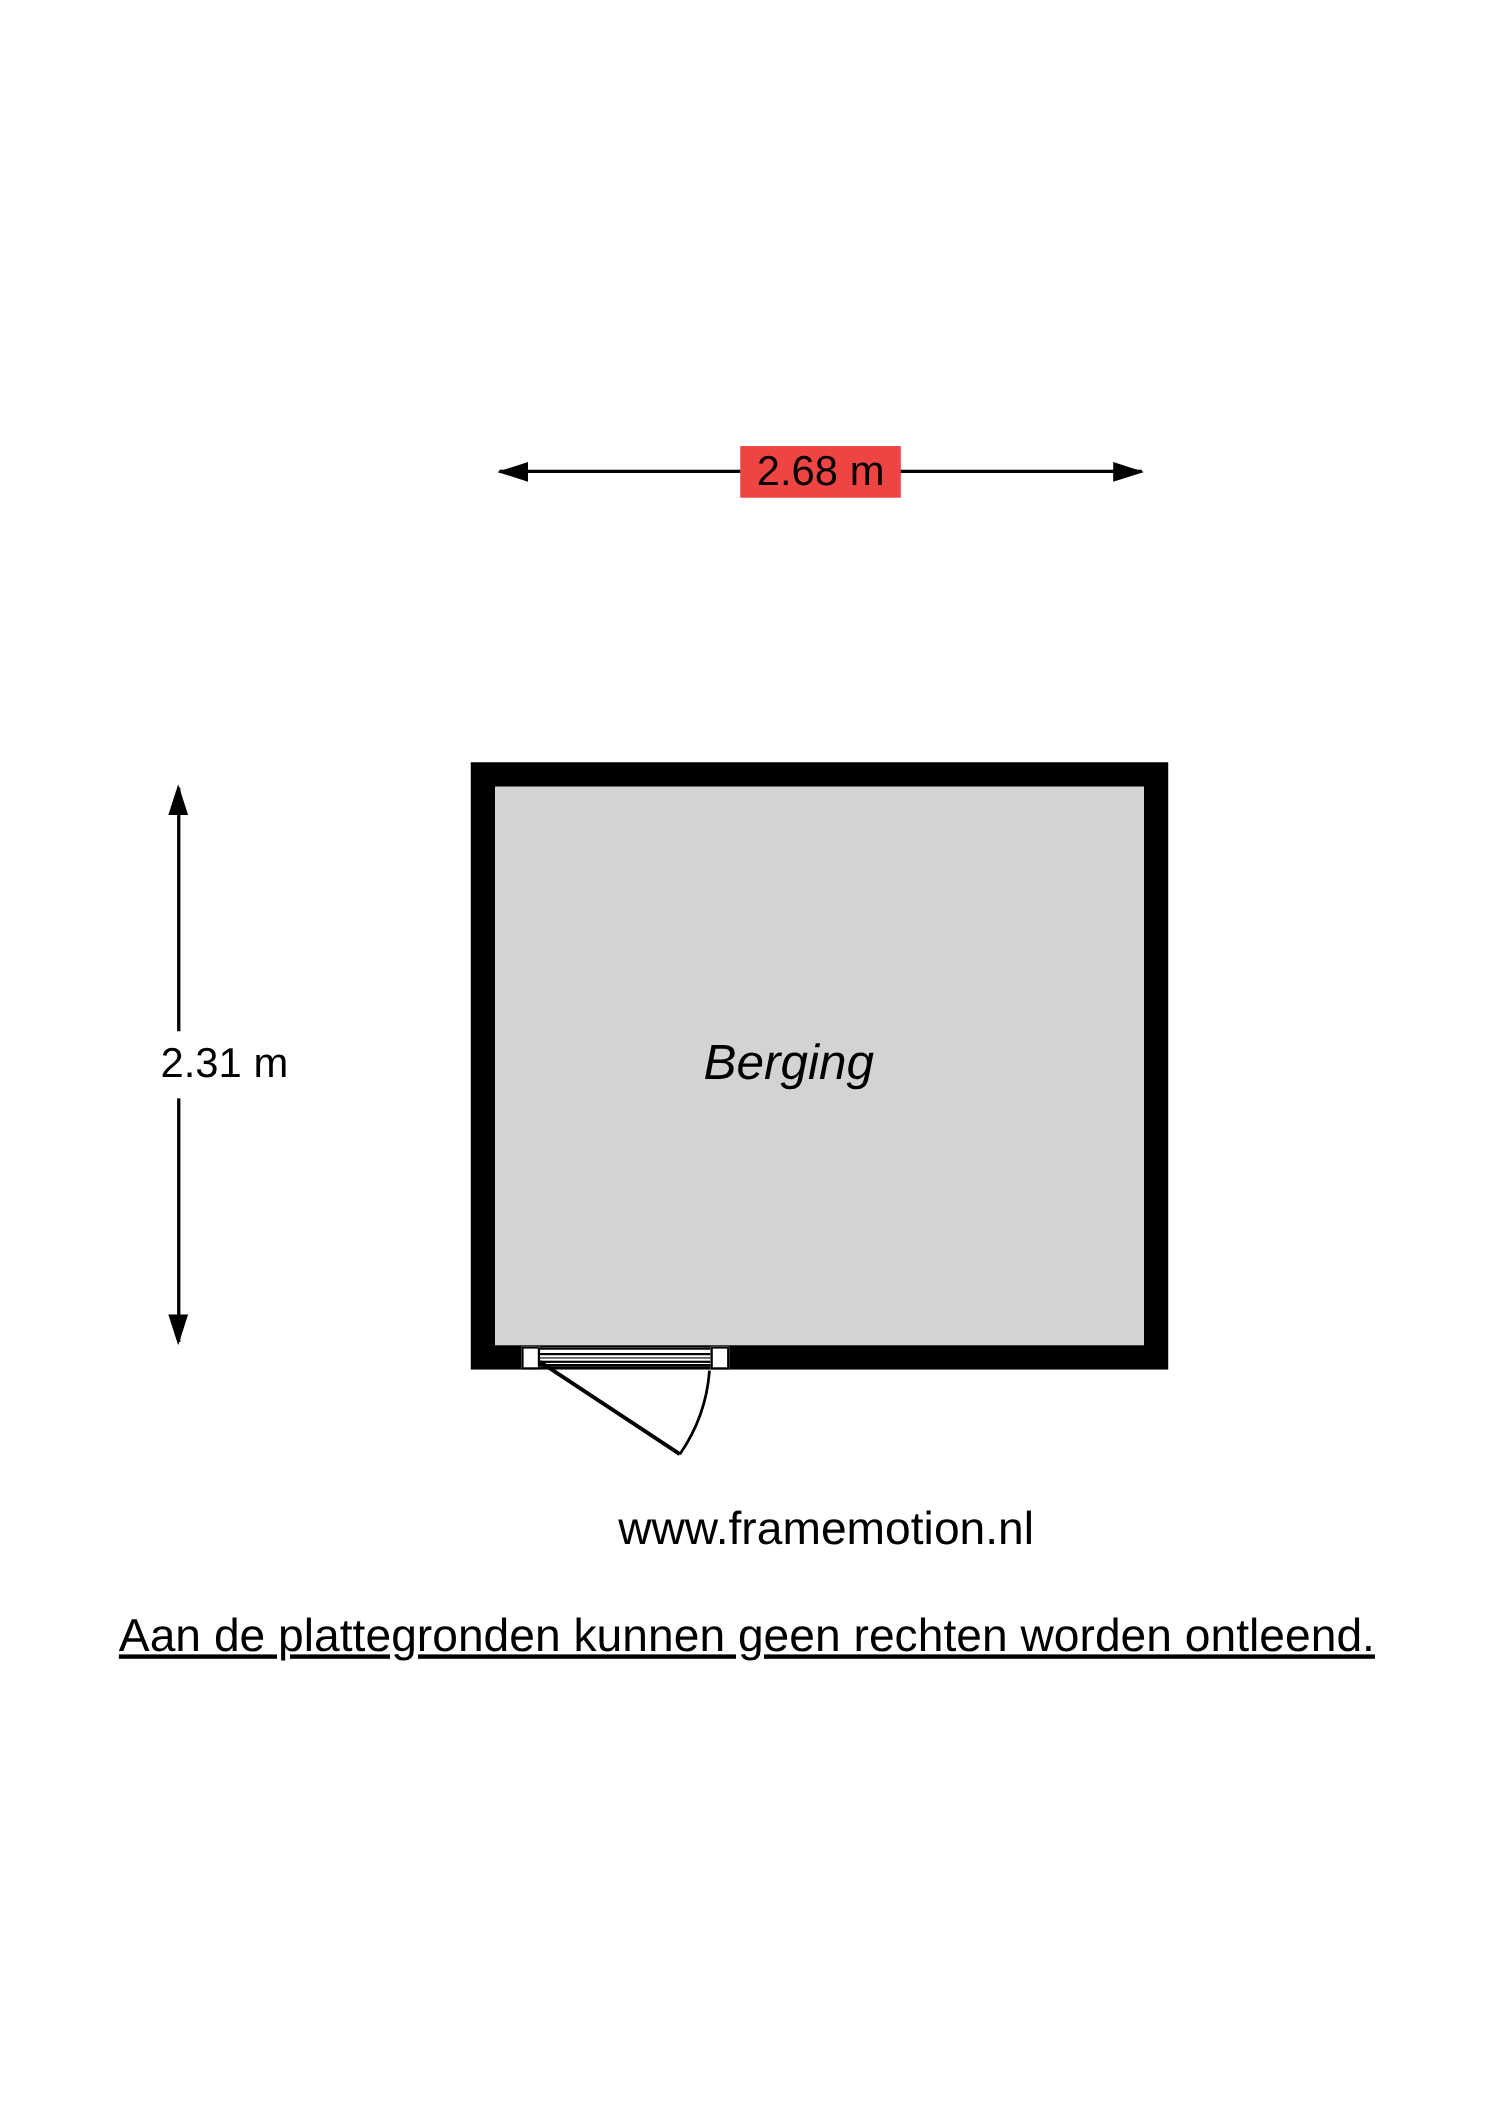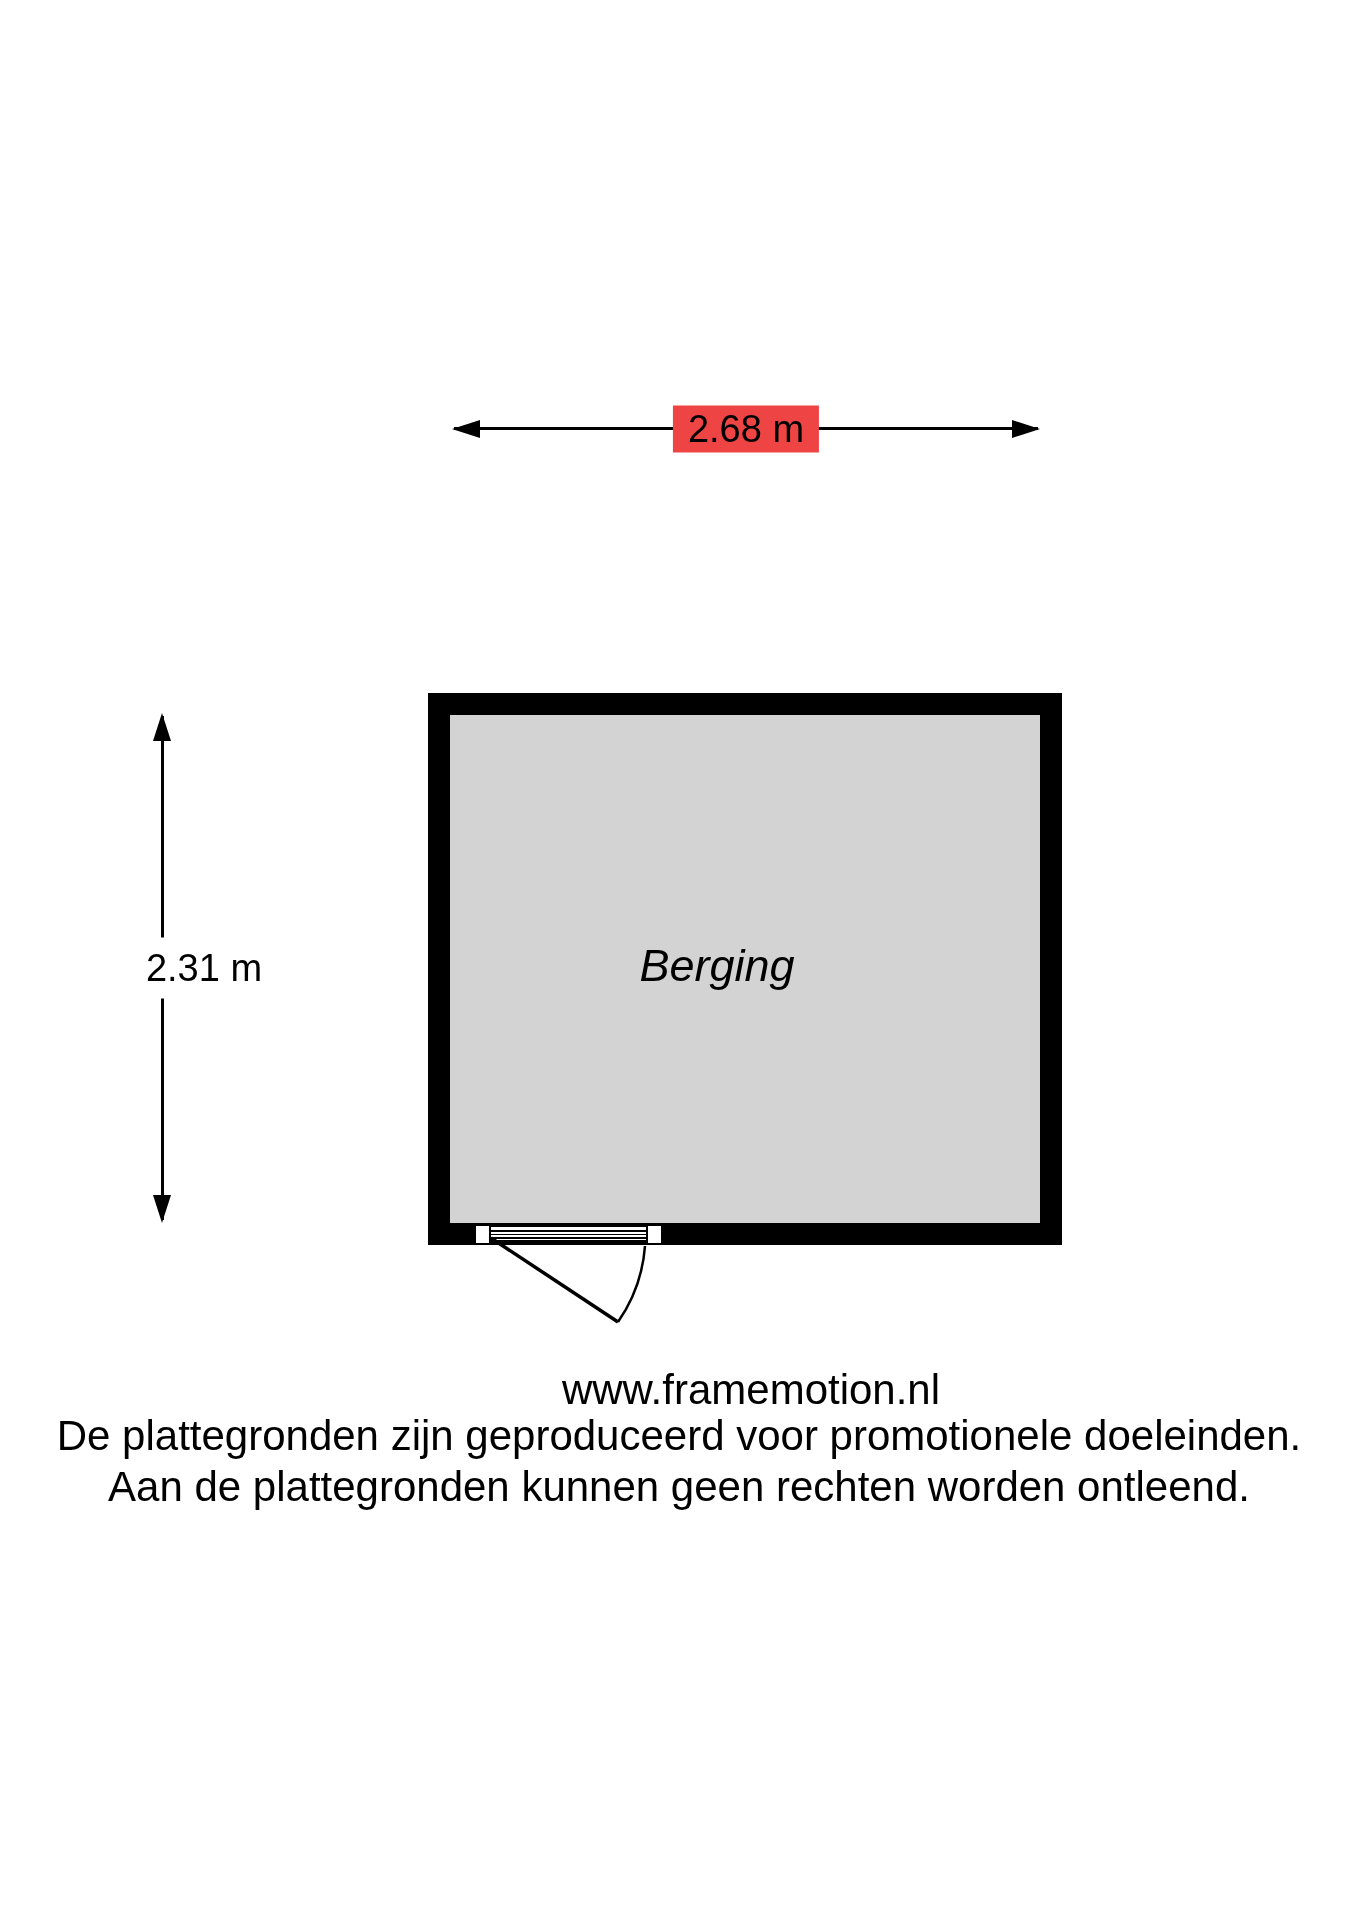--- a/index.html
+++ b/index.html
@@ -114,21 +114,21 @@
     white-space: nowrap;
     text-align: center;
   }
   .disclaimer {
     left: 50%;
     transform: translate(-50%, -50%);
     font-size: 42px;
     white-space: nowrap;
   }
   .d1 { top: 1436px; }
-  .d2 { top: 1487px; }
+  .d2 { top: 1487px; text-decoration: underline; }
 </style>
 </head>
 <body>
 
 <div class="abs" style="left:0;top:0;width:1358px;height:1920px;">
 
   <div>
     <div class="abs h-dim-line"></div>
     <div class="abs arrowhead ah-left"></div>
     <div class="abs arrowhead ah-right"></div>
@@ -152,16 +152,15 @@
     <div class="t-line t3"></div>
   </div>
   <div class="abs door-jamb jamb-right"></div>
 
   <svg class="abs door-swing" viewBox="0 0 220 110" xmlns="http://www.w3.org/2000/svg">
     <line x1="21" y1="8" x2="148" y2="92" stroke="#000" stroke-width="3.5"></line>
     <path d="M 175 16 A 153 153 0 0 1 148 92" fill="none" stroke="#000" stroke-width="2.5"></path>
   </svg>
 
   <div class="abs website">www.framemotion.nl</div>
-  <div class="abs disclaimer d1">De plattegronden zijn geproduceerd voor promotionele doeleinden.</div>
   <div class="abs disclaimer d2">Aan de plattegronden kunnen geen rechten worden ontleend.</div>
 
 </div>
 
 </body></html>

